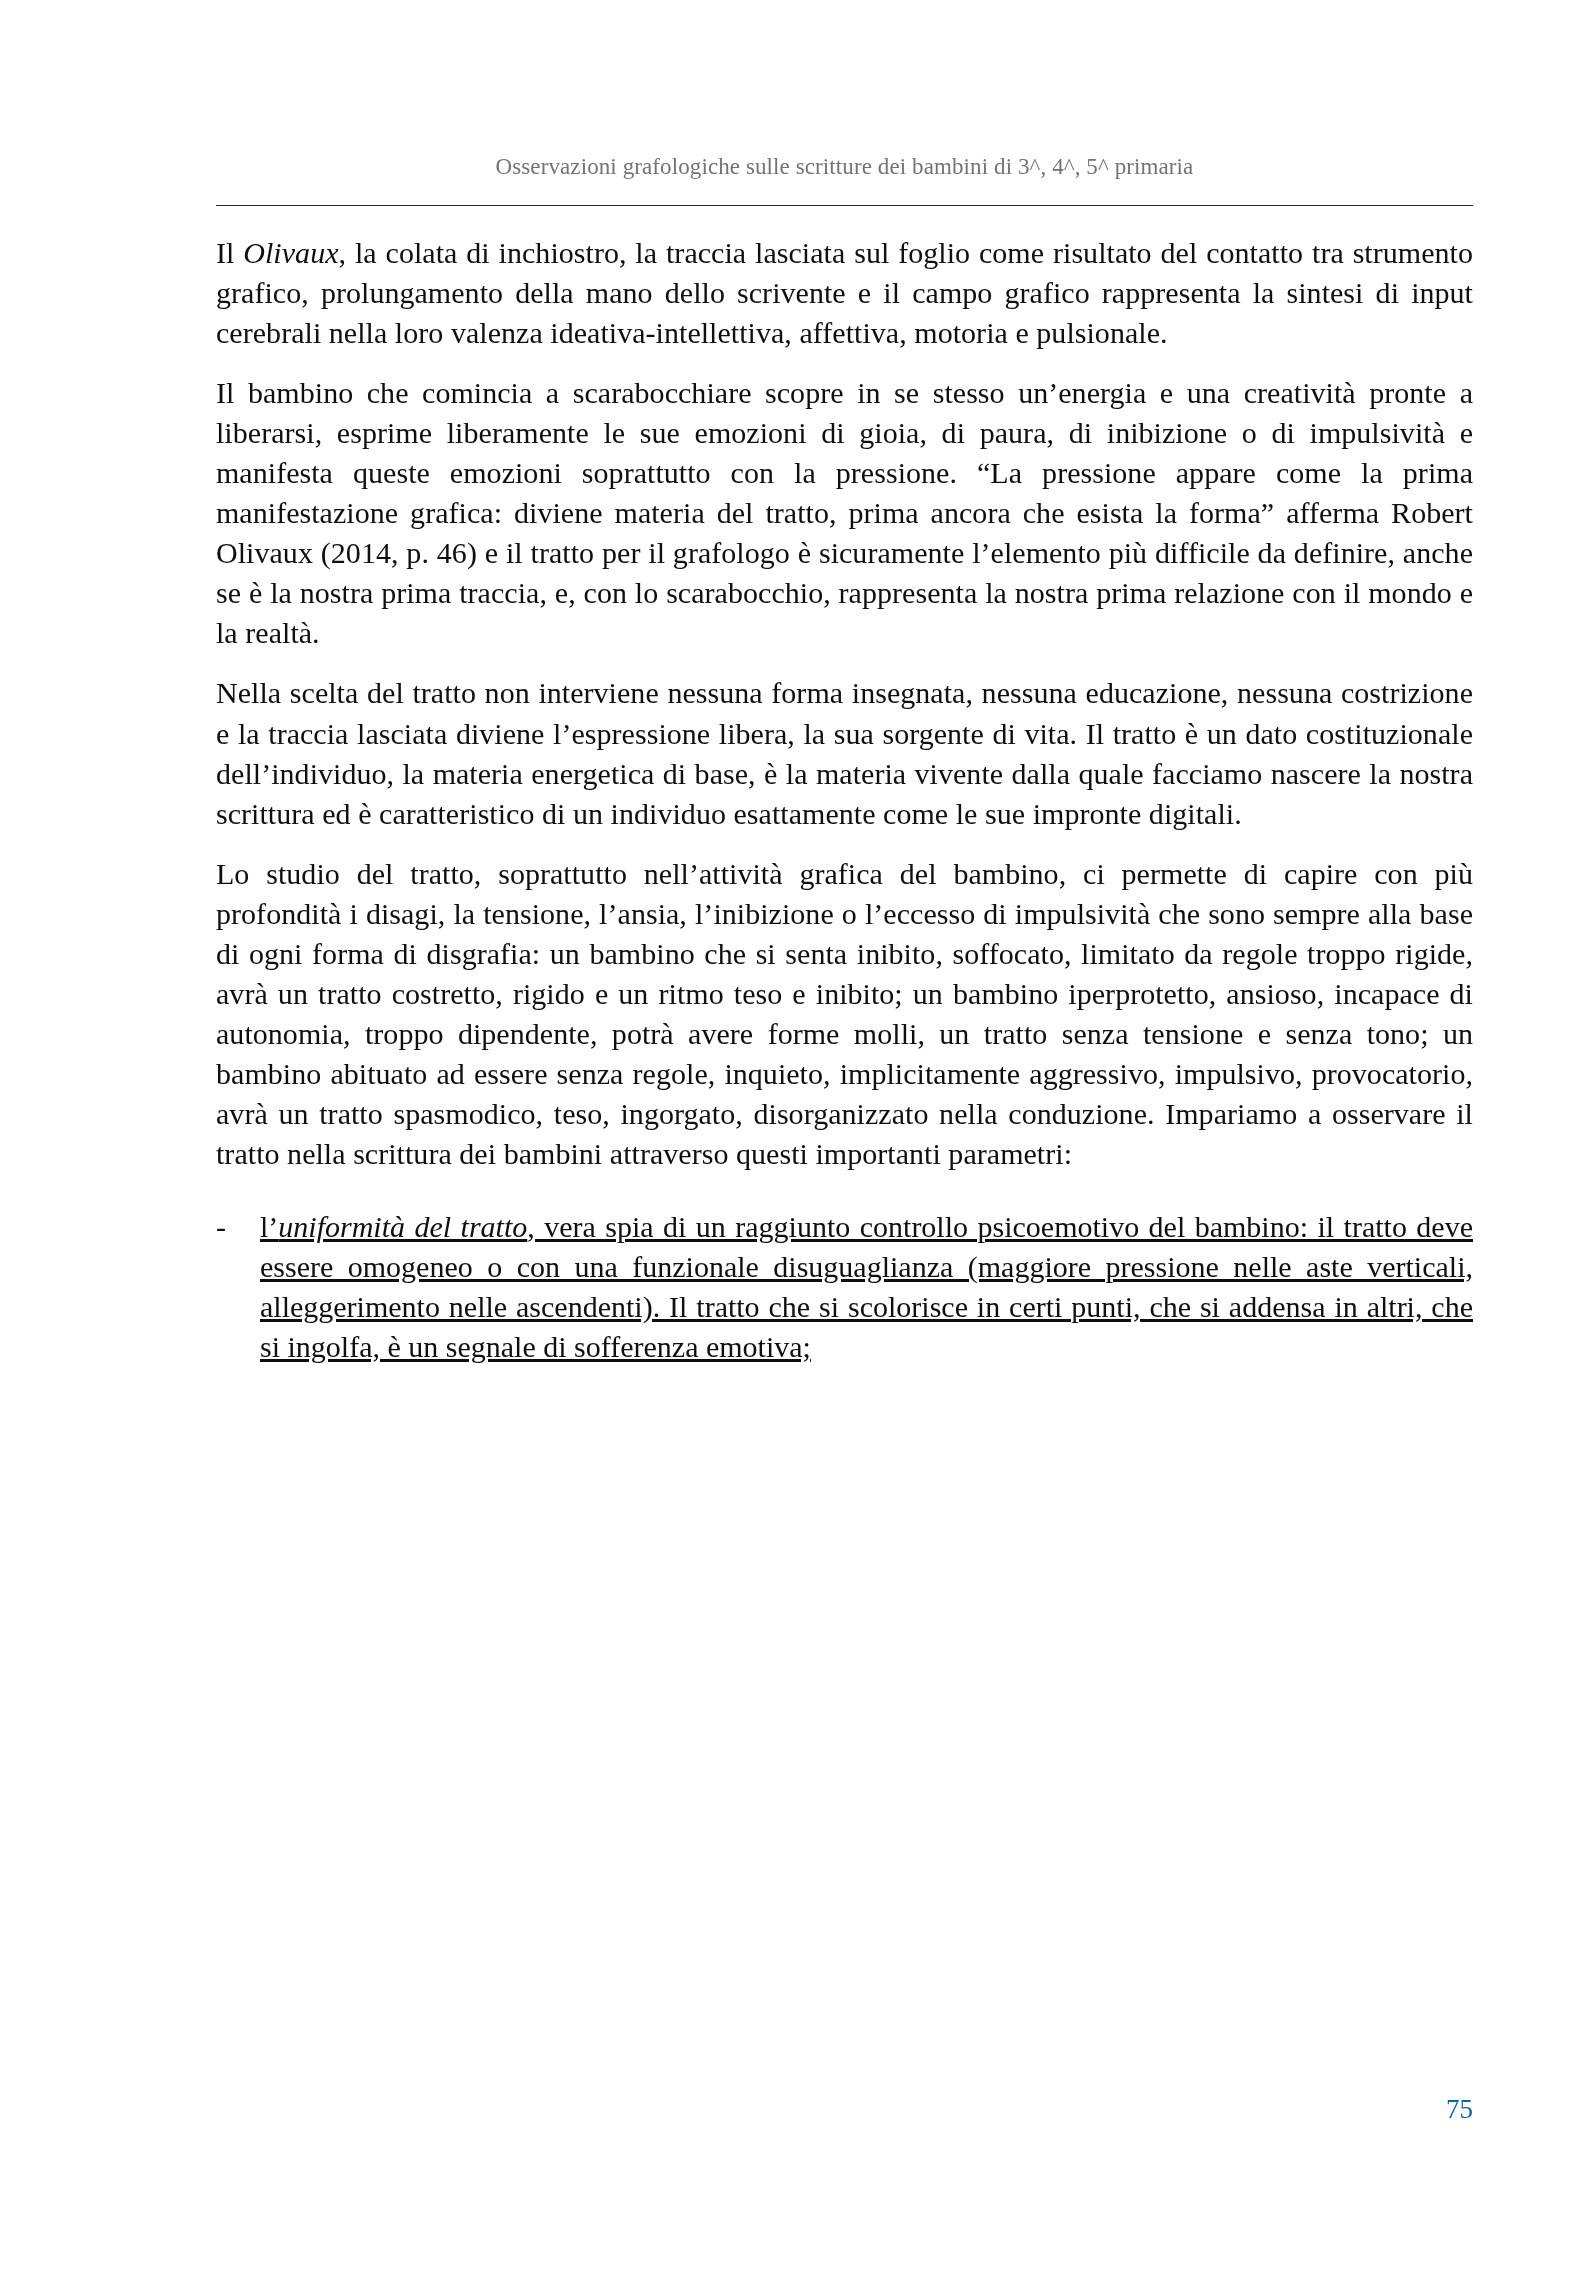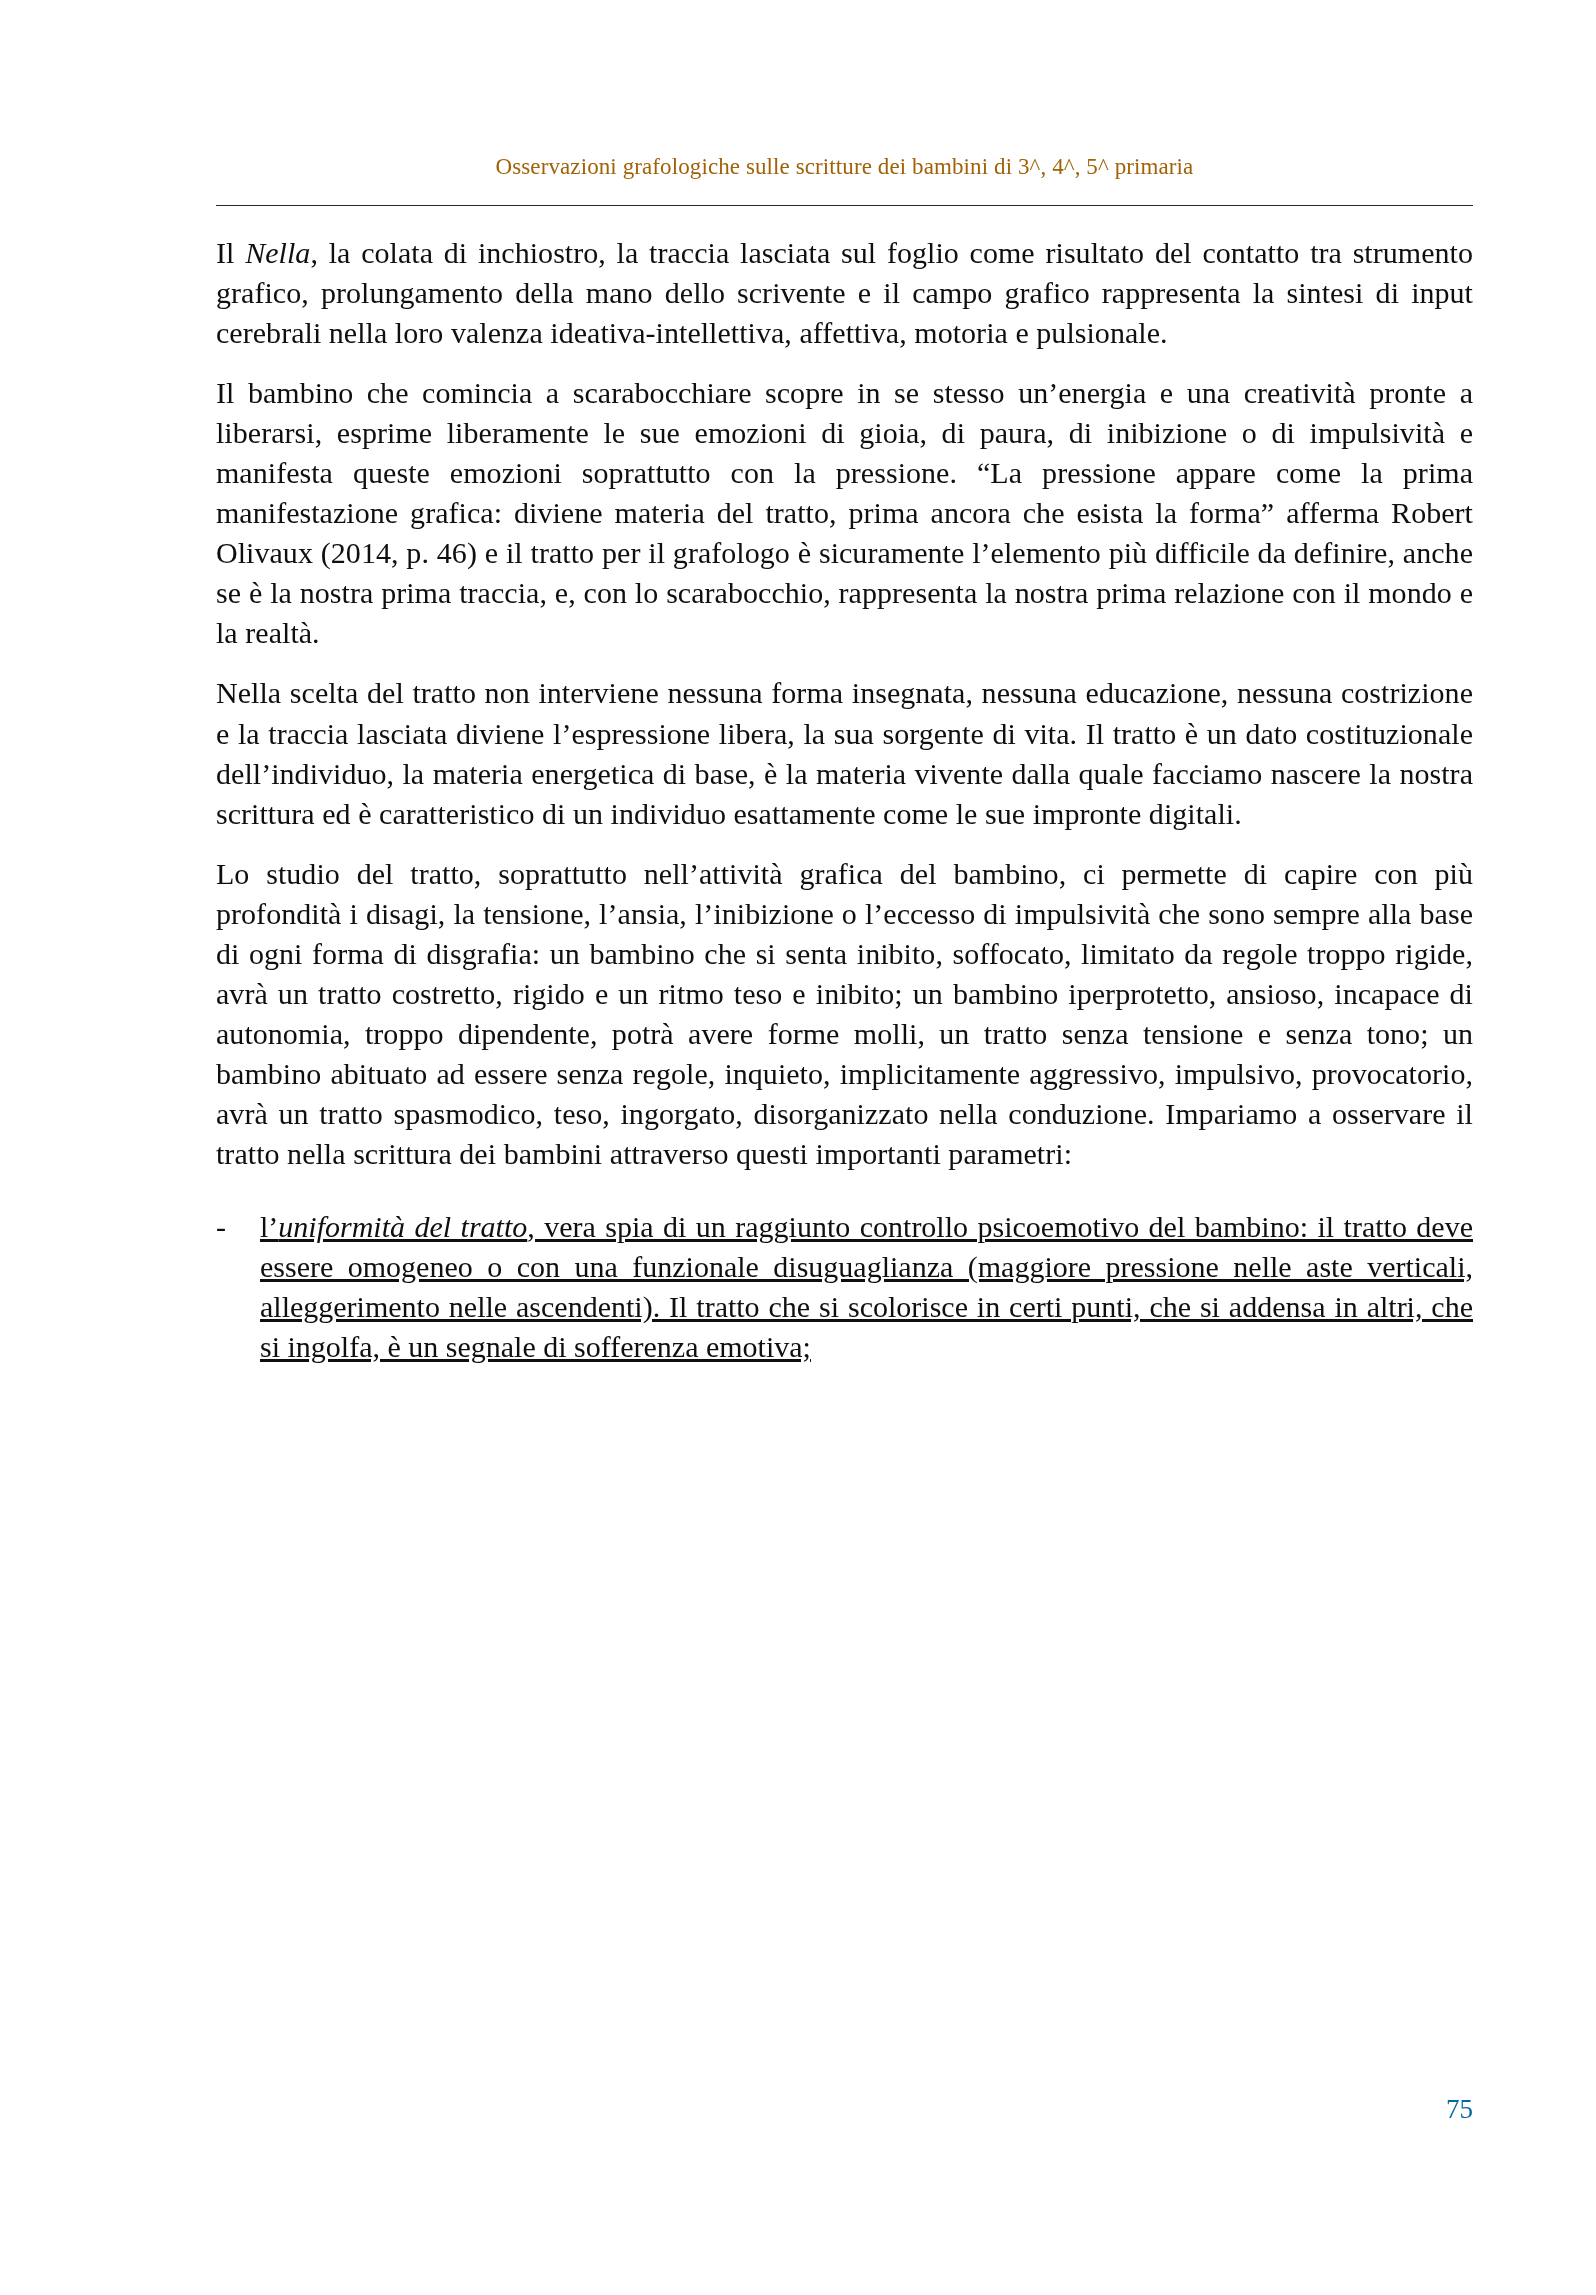--- a/index.html
+++ b/index.html
@@ -23,21 +23,21 @@
     box-sizing: border-box;
   }
   .running-head {
     position: absolute;
     top: 154px;
     left: 216px;
     width: 1257px;
     text-align: center;
     font-size: 23px;
     letter-spacing: 0.1px;
-    color: #a16207;
+    color: #737373;
   }
   .head-rule {
     position: absolute;
     top: 205px;
     left: 216px;
     width: 1257px;
     height: 1.3px;
     background: #2b2724;
   }
   .content {
@@ -102,21 +102,21 @@
 <body>
 
 <div class="page">
 
   <div class="running-head">Osservazioni grafologiche sulle scritture dei bambini di 3^, 4^, 5^ primaria</div>
   <div class="head-rule"></div>
 
   <div class="content">
 
 
-    <p class="body-par"><span>Il </span><span class="it">Nella</span><span>, la colata di inchiostro, la traccia lasciata sul foglio come risultato del contatto tra strumento grafico, prolungamento della mano dello scrivente e il campo grafico rappresenta la sintesi di input cerebrali nella loro valenza ideativa-intellettiva, affettiva, motoria e pulsionale.</span></p>
+    <p class="body-par"><span>Il </span><span class="it">Olivaux</span><span>, la colata di inchiostro, la traccia lasciata sul foglio come risultato del contatto tra strumento grafico, prolungamento della mano dello scrivente e il campo grafico rappresenta la sintesi di input cerebrali nella loro valenza ideativa-intellettiva, affettiva, motoria e pulsionale.</span></p>
 
     <p class="body-par">Il bambino che comincia a scarabocchiare scopre in se stesso un’energia e una creatività pronte a liberarsi, esprime liberamente le sue emozioni di gioia, di paura, di inibizione o di impulsività e manifesta queste emozioni soprattutto con la pressione. “La pressione appare come la prima manifestazione grafica: diviene materia del tratto, prima ancora che esista la forma” afferma Robert Olivaux (2014, p. 46) e il tratto per il grafologo è sicuramente l’elemento più difficile da definire, anche se è la nostra prima traccia, e, con lo scarabocchio, rappresenta la nostra prima relazione con il mondo e la realtà.</p>
 
     <p class="body-par">Nella scelta del tratto non interviene nessuna forma insegnata, nessuna educazione, nessuna costrizione e la traccia lasciata diviene l’espressione libera, la sua sorgente di vita. Il tratto è un dato costituzionale dell’individuo, la materia energetica di base, è la materia vivente dalla quale facciamo nascere la nostra scrittura ed è caratteristico di un individuo esattamente come le sue impronte digitali.</p>
 
     <p class="body-par tight">Lo studio del tratto, soprattutto nell’attività grafica del bambino, ci permette di capire con più profondità i disagi, la tensione, l’ansia, l’inibizione o l’eccesso di impulsività che sono sempre alla base di ogni forma di disgrafia: un bambino che si senta inibito, soffocato, limitato da regole troppo rigide, avrà un tratto costretto, rigido e un ritmo teso e inibito; un bambino iperprotetto, ansioso, incapace di autonomia, troppo dipendente, potrà avere forme molli, un tratto senza tensione e senza tono; un bambino abituato ad essere senza regole, inquieto, implicitamente aggressivo, impulsivo, provocatorio, avrà un tratto spasmodico, teso, ingorgato, disorganizzato nella conduzione. Impariamo a osservare il tratto nella scrittura dei bambini attraverso questi importanti parametri:</p>
 
     <div class="bullet-row">
       <div class="bullet-dash">-</div>
       <div class="bullet-body"><span>l’</span><span class="it">uniformità del tratto</span><span>, vera spia di un raggiunto controllo psicoemotivo del bambino: il tratto deve essere omogeneo o con una funzionale disuguaglianza (maggiore pressione nelle aste verticali, alleggerimento nelle ascendenti). Il tratto che si scolorisce in certi punti, che si addensa in altri, che si ingolfa, è un segnale di sofferenza emotiva;</span></div>

